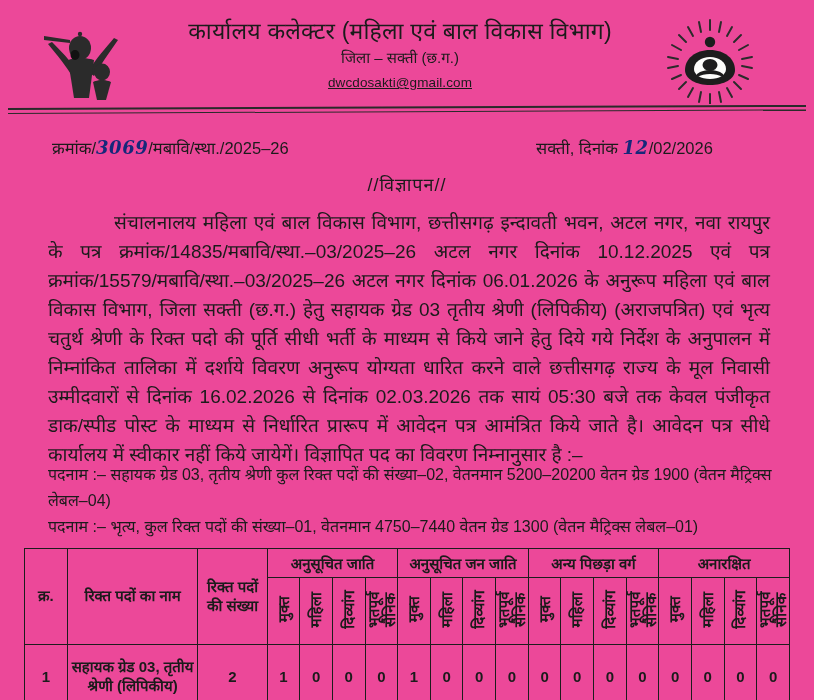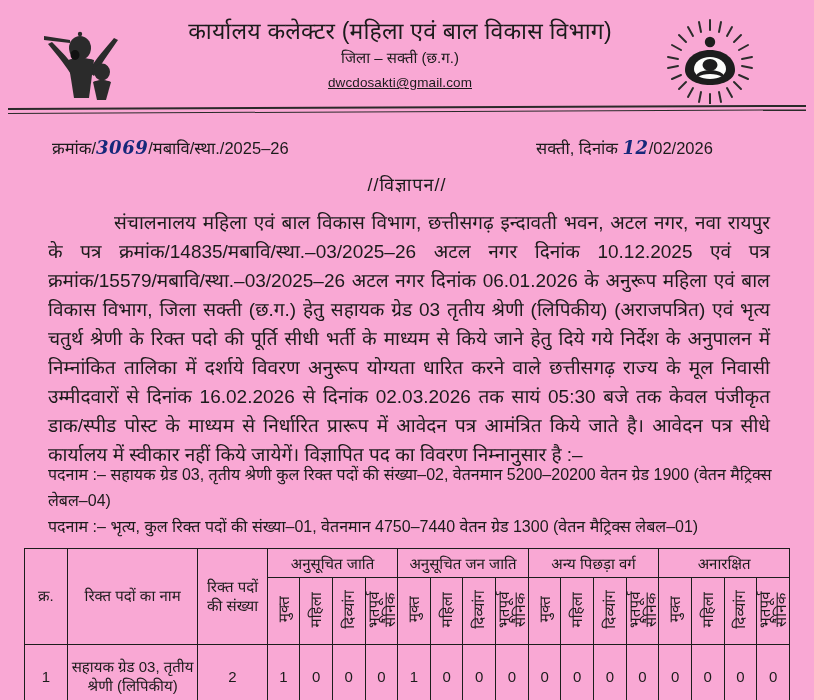--- a/index.html
+++ b/index.html
@@ -12,21 +12,21 @@
     height: 700px;
     overflow: hidden;
     font-family: "Liberation Sans", "DejaVu Sans", sans-serif;
     color: #1b1b1b;
     position: relative;
   }
   .page {
     position: relative;
     width: 814px;
     height: 700px;
-    background: #f9a8d4;
+    background: #ec4899;
     overflow: hidden;
   }
 
   
   .letterhead {
     position: relative;
     height: 112px;
   }
   .logo-left {
     position: absolute;
@@ -157,21 +157,21 @@
   }
   table.vac {
     border-collapse: collapse;
     table-layout: fixed;
     width: 766px;
   }
   table.vac th, table.vac td {
     border: 1.5px solid #1d1d1d;
     text-align: center;
     vertical-align: middle;
-    font-weight: normal;
+    font-weight: bold;
     font-size: 15px;
     padding: 0;
   }
   th.grp {
     height: 28px;
     font-size: 15.5px;
   }
   th.vert {
     height: 66px;
     font-size: 13.5px;

